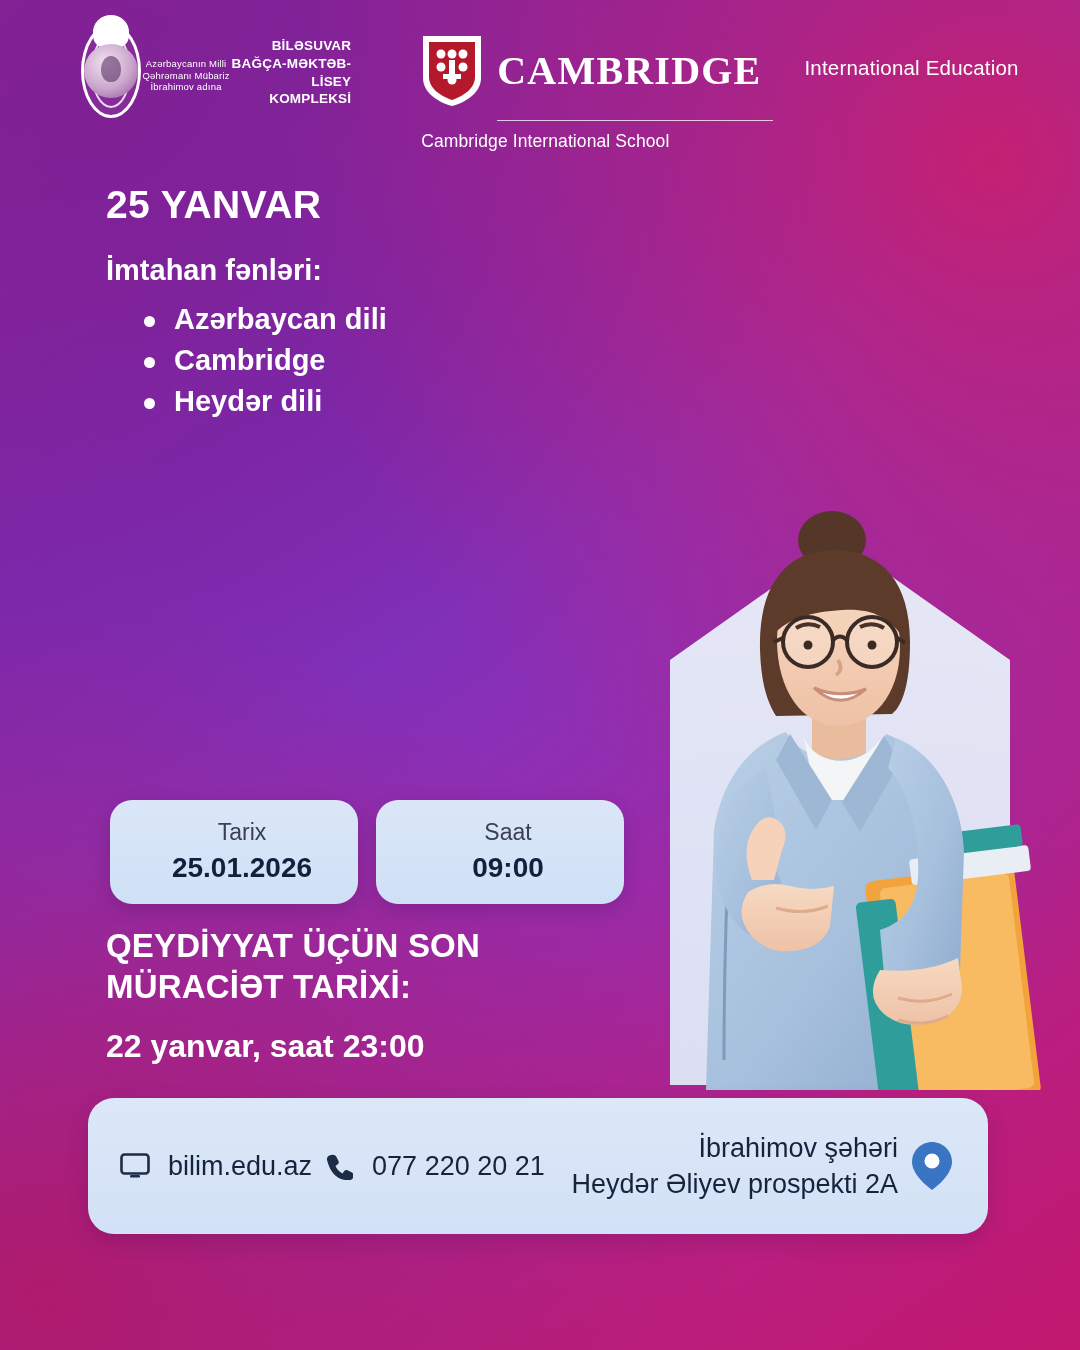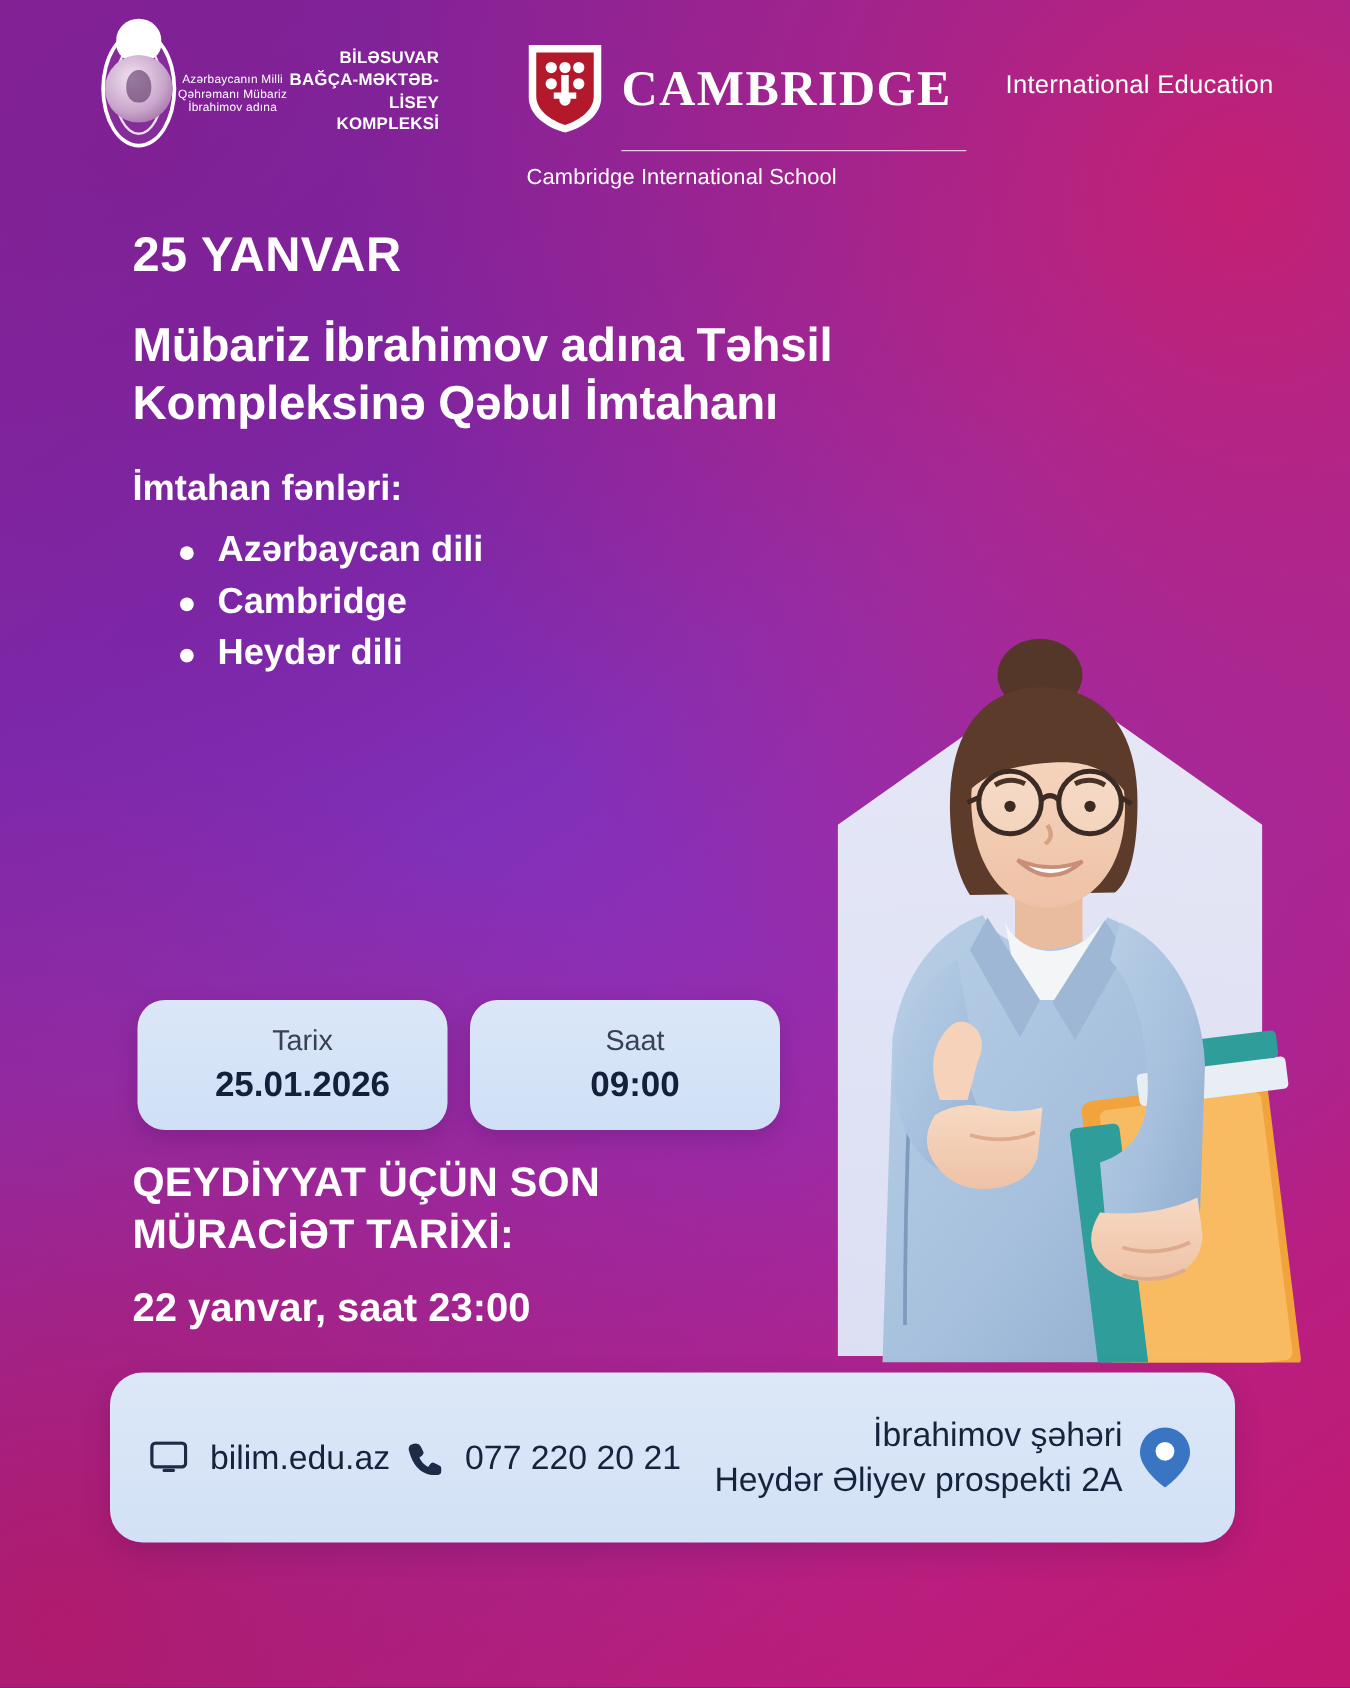--- a/index.html
+++ b/index.html
@@ -454,21 +454,20 @@
         <path d="M316 238 C356 254 382 300 384 352 L380 470 C364 500 330 510 306 496 L300 430 C330 420 340 398 338 360 C336 320 326 286 308 268 Z" fill="url(#denim)"></path>
         <path d="M300 470 q-16 26 4 44 q22 18 56 6 q22 -10 22 -32 l-4 -30 q-34 16 -78 12 Z" fill="url(#skin)"></path>
         <path d="M318 498 q28 8 54 -4" stroke="#deab8d" stroke-width="3" fill="none"></path>
         <path d="M318 520 q26 8 50 -4" stroke="#deab8d" stroke-width="3" fill="none"></path>
       </g>
     </svg>
   </div>
 
   <div class="content">
     <div class="date-head">25 YANVAR</div>
-    <div class="title">Mübariz İbrahimov adına Təhsil Kompleksinə Qəbul İmtahanı</div>
     <div class="subjects-label">İmtahan fənləri:</div>
     <ul class="subjects">
       <li>Azərbaycan dili</li>
       <li>Cambridge</li>
       <li>Heydər dili</li>
     </ul>
   </div>
 
   <div class="pills">
     <div class="pill">

